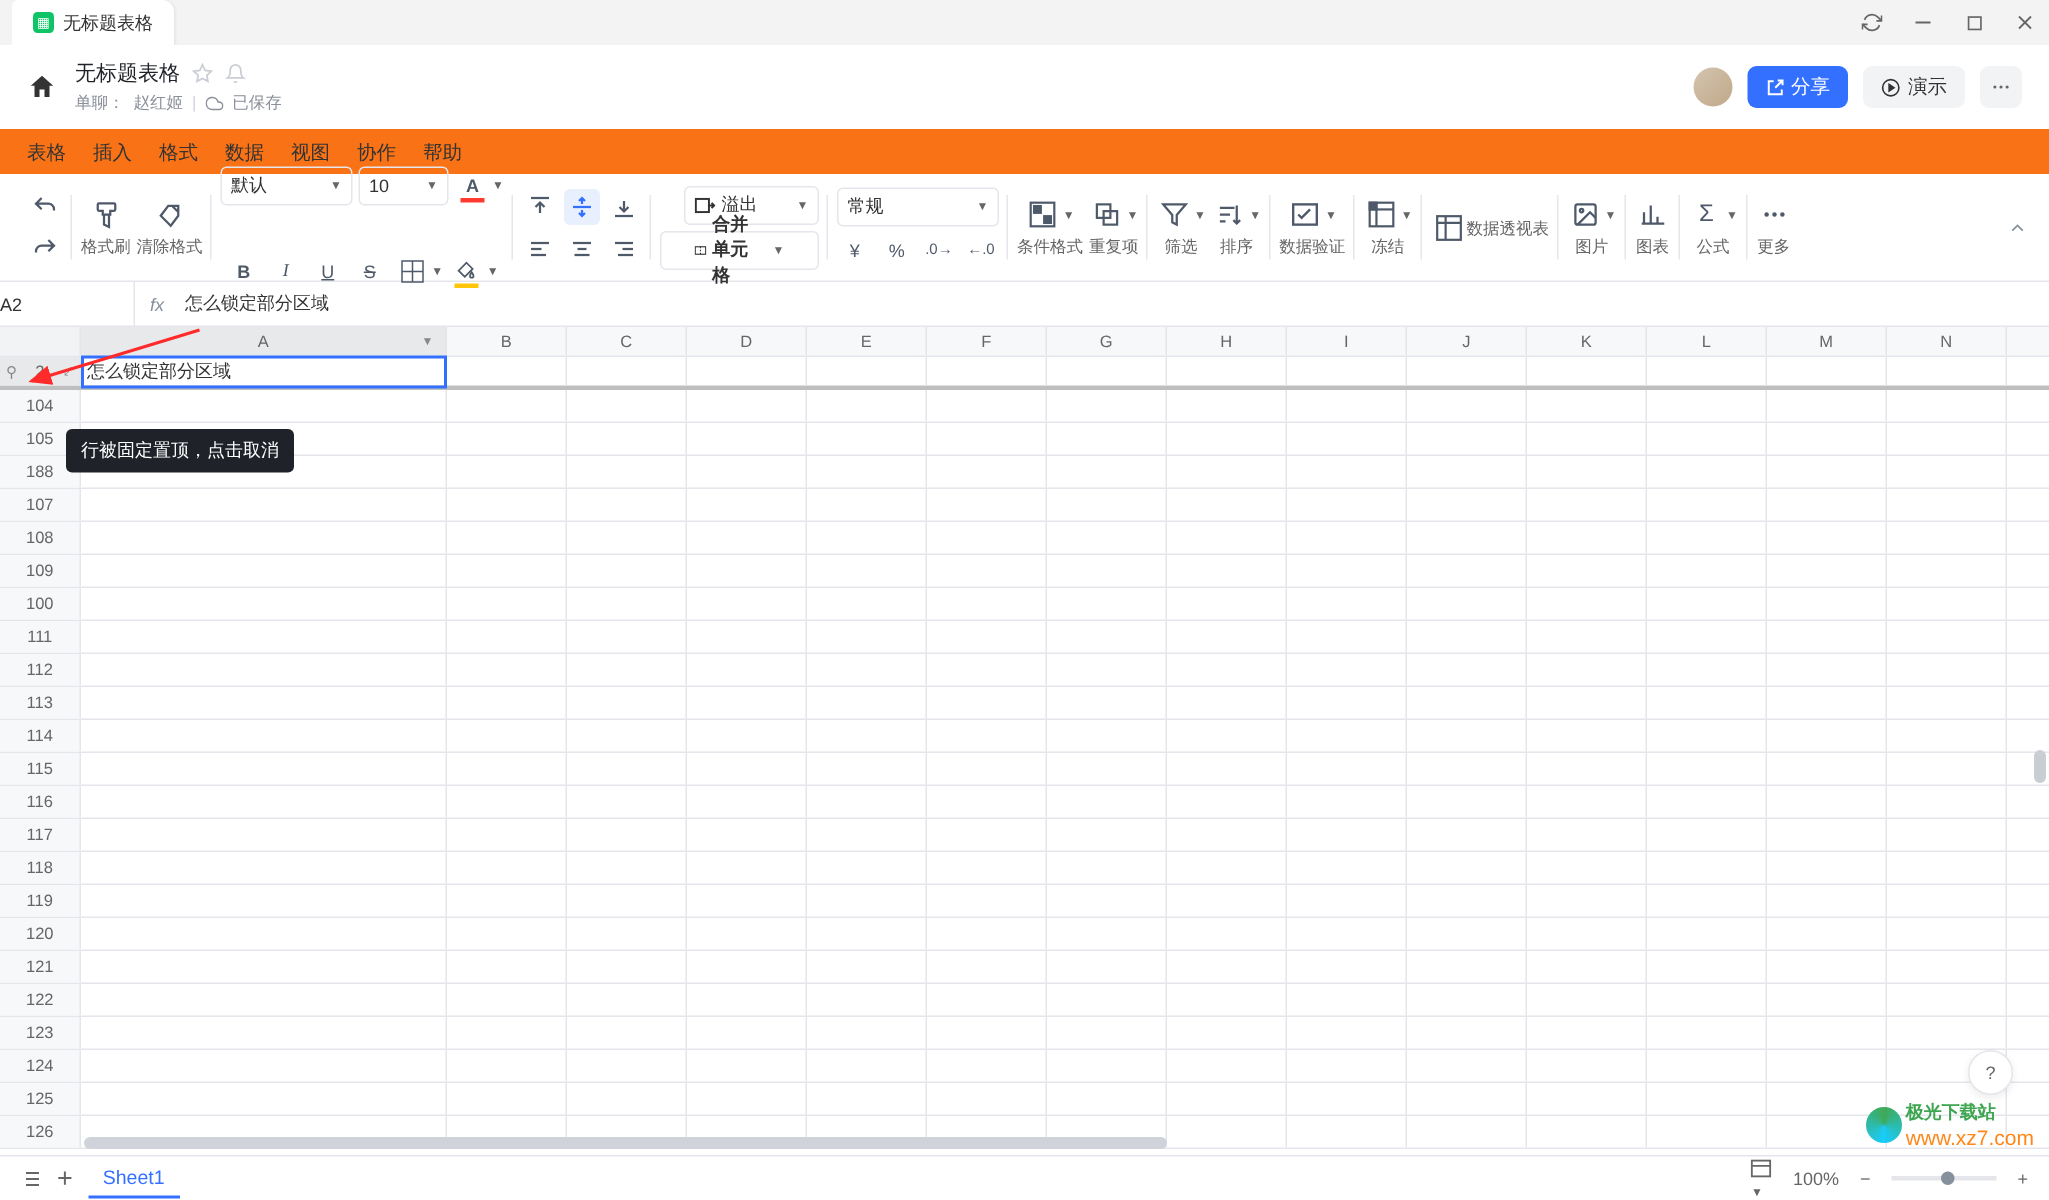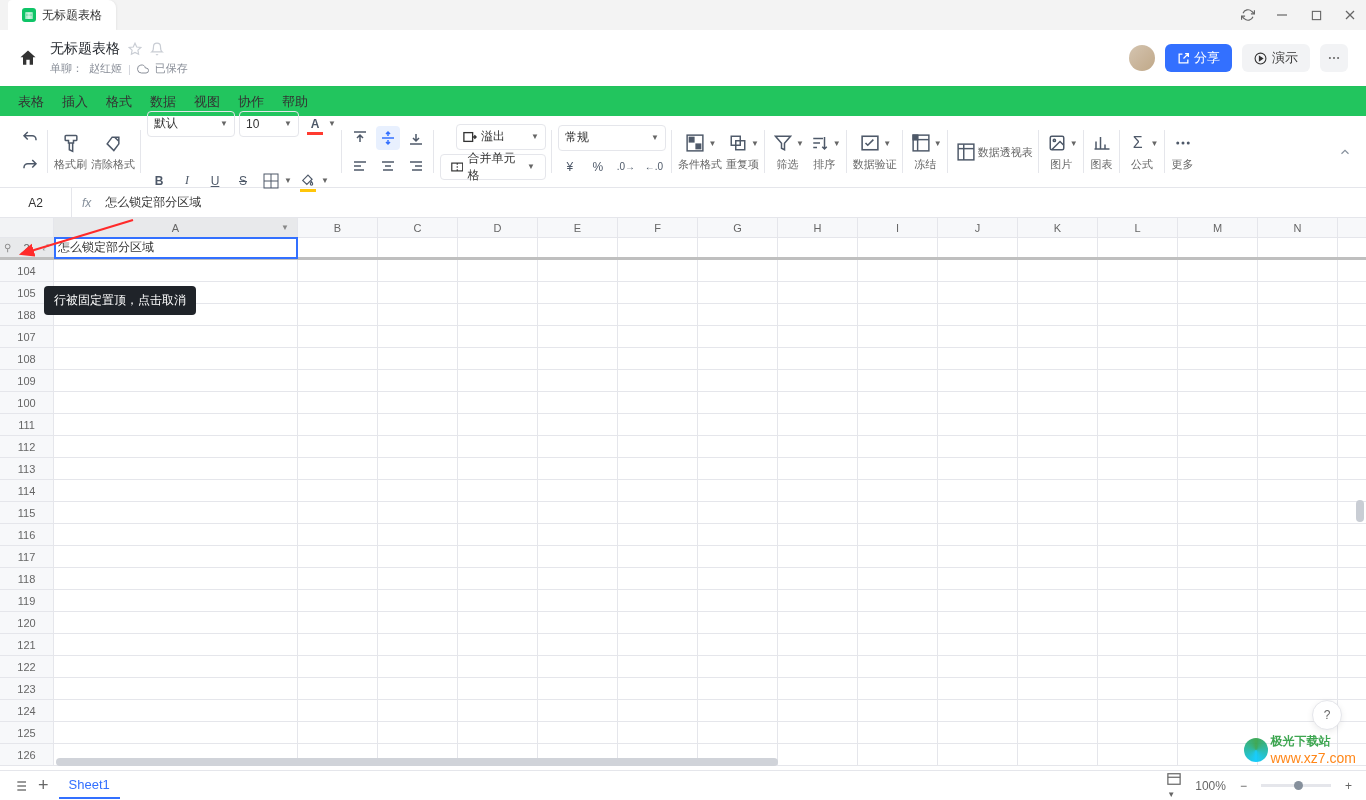--- a/index.html
+++ b/index.html
@@ -18,41 +18,41 @@
 .doc-info { display: flex; flex-direction: column; gap: 3px; }
 .doc-title-row { display: flex; align-items: center; gap: 8px; font-size: 14px; color: #1f2329; }
 .doc-sub { font-size: 11px; color: #8a8f99; display: flex; align-items: center; gap: 6px; }
 .header-right { position: absolute; right: 18px; display: flex; align-items: center; gap: 10px; }
 .avatar { width: 26px; height: 26px; border-radius: 50%; background: linear-gradient(135deg,#d4c4b0,#c0a888); }
 .share-btn { background: #3370ff; color: #fff; padding: 5px 12px; border-radius: 6px; display: flex; align-items: center; gap: 4px; font-size: 13px; }
 .demo-btn { background: #f2f3f5; color: #333; padding: 5px 12px; border-radius: 6px; display: flex; align-items: center; gap: 5px; font-size: 13px; }
 .more-menu { width: 28px; height: 28px; display: flex; align-items: center; justify-content: center; border-radius: 6px; background: #f2f3f5; }
 
 
-.menubar { height: 30px; background: #22c55e; display: flex; align-items: center; padding: 0 18px; gap: 18px; border-top: 1px solid rgba(0,0,0,0.02); }
+.menubar { height: 30px; background: #f97316; display: flex; align-items: center; padding: 0 18px; gap: 18px; border-top: 1px solid rgba(0,0,0,0.02); }
 .menu-item { font-size: 13px; color: #333; cursor: pointer; }
 
 
 .toolbar { height: 72px; background: #fff; border-bottom: 1px solid #e5e6eb; display: flex; align-items: stretch; padding: 0 12px; position: relative; }
 .tb-group { display: flex; flex-direction: column; align-items: center; justify-content: center; padding: 4px 6px; position: relative; }
 .tb-group::after { content: ""; position: absolute; right: 0; top: 14px; bottom: 14px; width: 1px; background: #e5e6eb; }
 .tb-group:last-of-type::after { display:none; }
 .tb-rows { display: flex; flex-direction: column; gap: 4px; align-items: center; }
 .tb-row { display: flex; gap: 4px; align-items: center; }
 .tb-btn { width: 24px; height: 24px; display: flex; align-items: center; justify-content: center; border-radius: 4px; color: #4e5969; }
 .tb-label { font-size: 11px; color: #666; margin-top: 2px; }
 .tb-active { background: #e8f0fe; color: #3370ff; }
 .tb-select { height: 26px; border: 1px solid #e5e6eb; border-radius: 4px; display: flex; align-items: center; padding: 0 6px; gap: 6px; font-size: 12px; color: #333; min-width: 60px; justify-content: space-between; }
 .tb-combo { display: flex; align-items: center; gap: 1px; }
 .chev { font-size: 8px; color: #666; }
 .collapse-arrow { position: absolute; right: 14px; top: 50%; transform: translateY(-50%); color: #86909c; }
 
 
 .formula-bar { height: 30px; border-bottom: 1px solid #e5e6eb; display: flex; align-items: center; background: #fff; }
-.name-box { width: 72px; height: 30px; border-right: 1px solid #e5e6eb; display: flex; align-items: center; justify-content: center; font-size: 12px; color: #333; }
+.name-box { width: 90px; height: 30px; border-right: 1px solid #e5e6eb; display: flex; align-items: center; font-size: 12px; color: #333; }
 .fx-label { padding: 0 10px; color: #86909c; font-style: italic; font-size: 12px; }
 .formula-input { flex: 1; font-size: 12px; color: #333; padding-left: 4px; }
 
 
 .grid-area { position: absolute; top: 218px; left: 0; right: 0; bottom: 30px; background: #fff; overflow: hidden; }
 .col-headers { height: 20px; display: flex; background: #f7f8fa; border-bottom: 1px solid #e5e6eb; }
 .corner { width: 54px; border-right: 1px solid #e5e6eb; background: #f2f3f5; }
 .col-h { border-right: 1px solid #e5e6eb; text-align: center; font-size: 11px; color: #666; display: flex; align-items: center; justify-content: center; position: relative; }
 .col-h.colA { width: 244px; background: #e8e9eb; }
 .col-h.std { width: 80px; }
@@ -221,21 +221,21 @@
             <svg width="20" height="20" viewBox="0 0 24 24" fill="none" stroke="currentColor" stroke-width="1.8">
               <path d="M19 13l-6 8-8-8 6-8h8zM14 5l5 5"></path>
             </svg>
           </span>
         <span class="tb-label">清除格式</span>
       </div>
     </div>
   </div>
 
   <div class="tb-group">
-    <div class="tb-rows" style="align-items:flex-start;gap:32px;">
+    <div class="tb-rows" style="align-items:center;gap:32px;">
       <div class="tb-row">
         <div class="tb-select" style="width:88px;">
             <span>默认</span>
             <span class="chev">▼</span>
           </div>
         <div class="tb-select" style="width:48px;">
             <span>10</span>
             <span class="chev">▼</span>
           </div>
         <div class="tb-combo">
@@ -335,21 +335,21 @@
       <div class="tb-select" style="width:90px;padding:0 6px;">
         <span style="display:flex;align-items:center;gap:4px;">
             <svg width="14" height="14" viewBox="0 0 16 16" fill="none" stroke="currentColor" stroke-width="1.5">
               <rect x="1" y="3" width="10" height="10"></rect>
               <path d="M11 8h4M13 6l2 2-2 2"></path>
             </svg>
             <span>溢出</span>
           </span>
           <span class="chev">▼</span>
       </div>
-      <div class="tb-select" style="width:106px;padding:0 10px;">
+      <div class="tb-select" style="width:106px;padding:0 22px;font-weight:bold;">
         <span style="display:flex;align-items:center;gap:4px;">
             <svg width="14" height="14" viewBox="0 0 16 16" fill="none" stroke="currentColor" stroke-width="1.5">
               <rect x="1" y="3" width="14" height="10"></rect>
               <line x1="8" y1="3" x2="8" y2="13" stroke-dasharray="2"></line>
             </svg>
             <span>合并单元格</span>
           </span>
           <span class="chev">▼</span>
       </div>
     </div>

